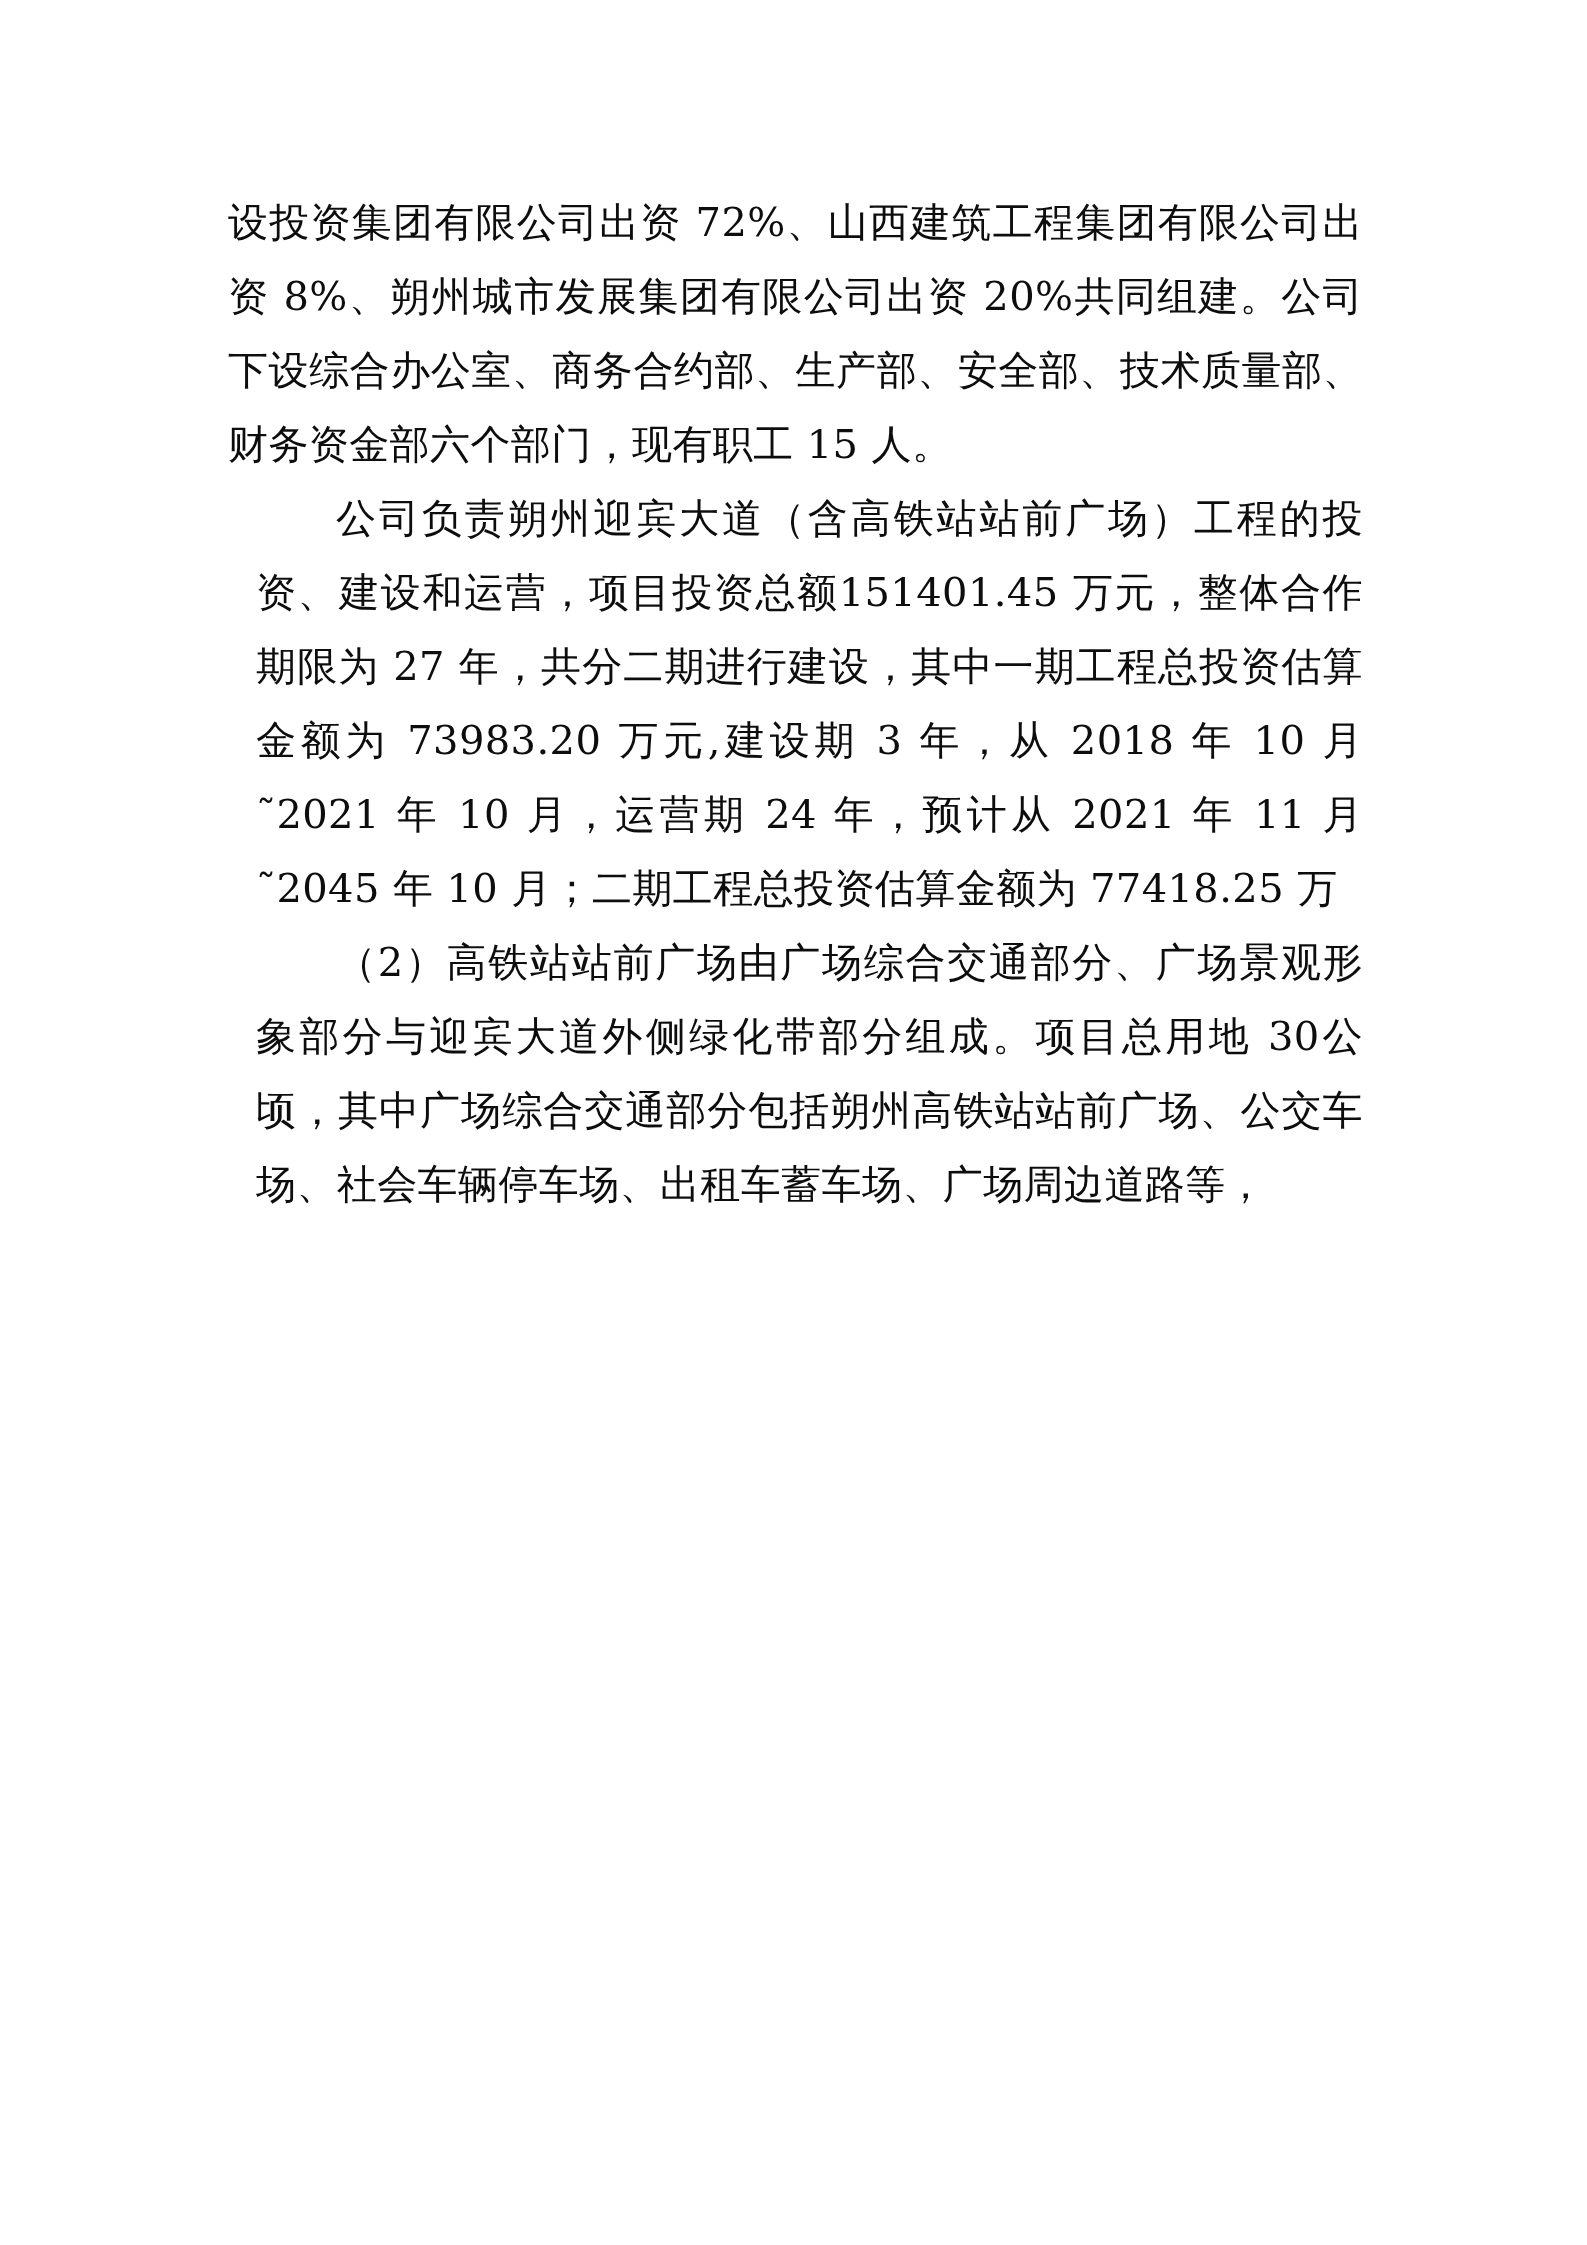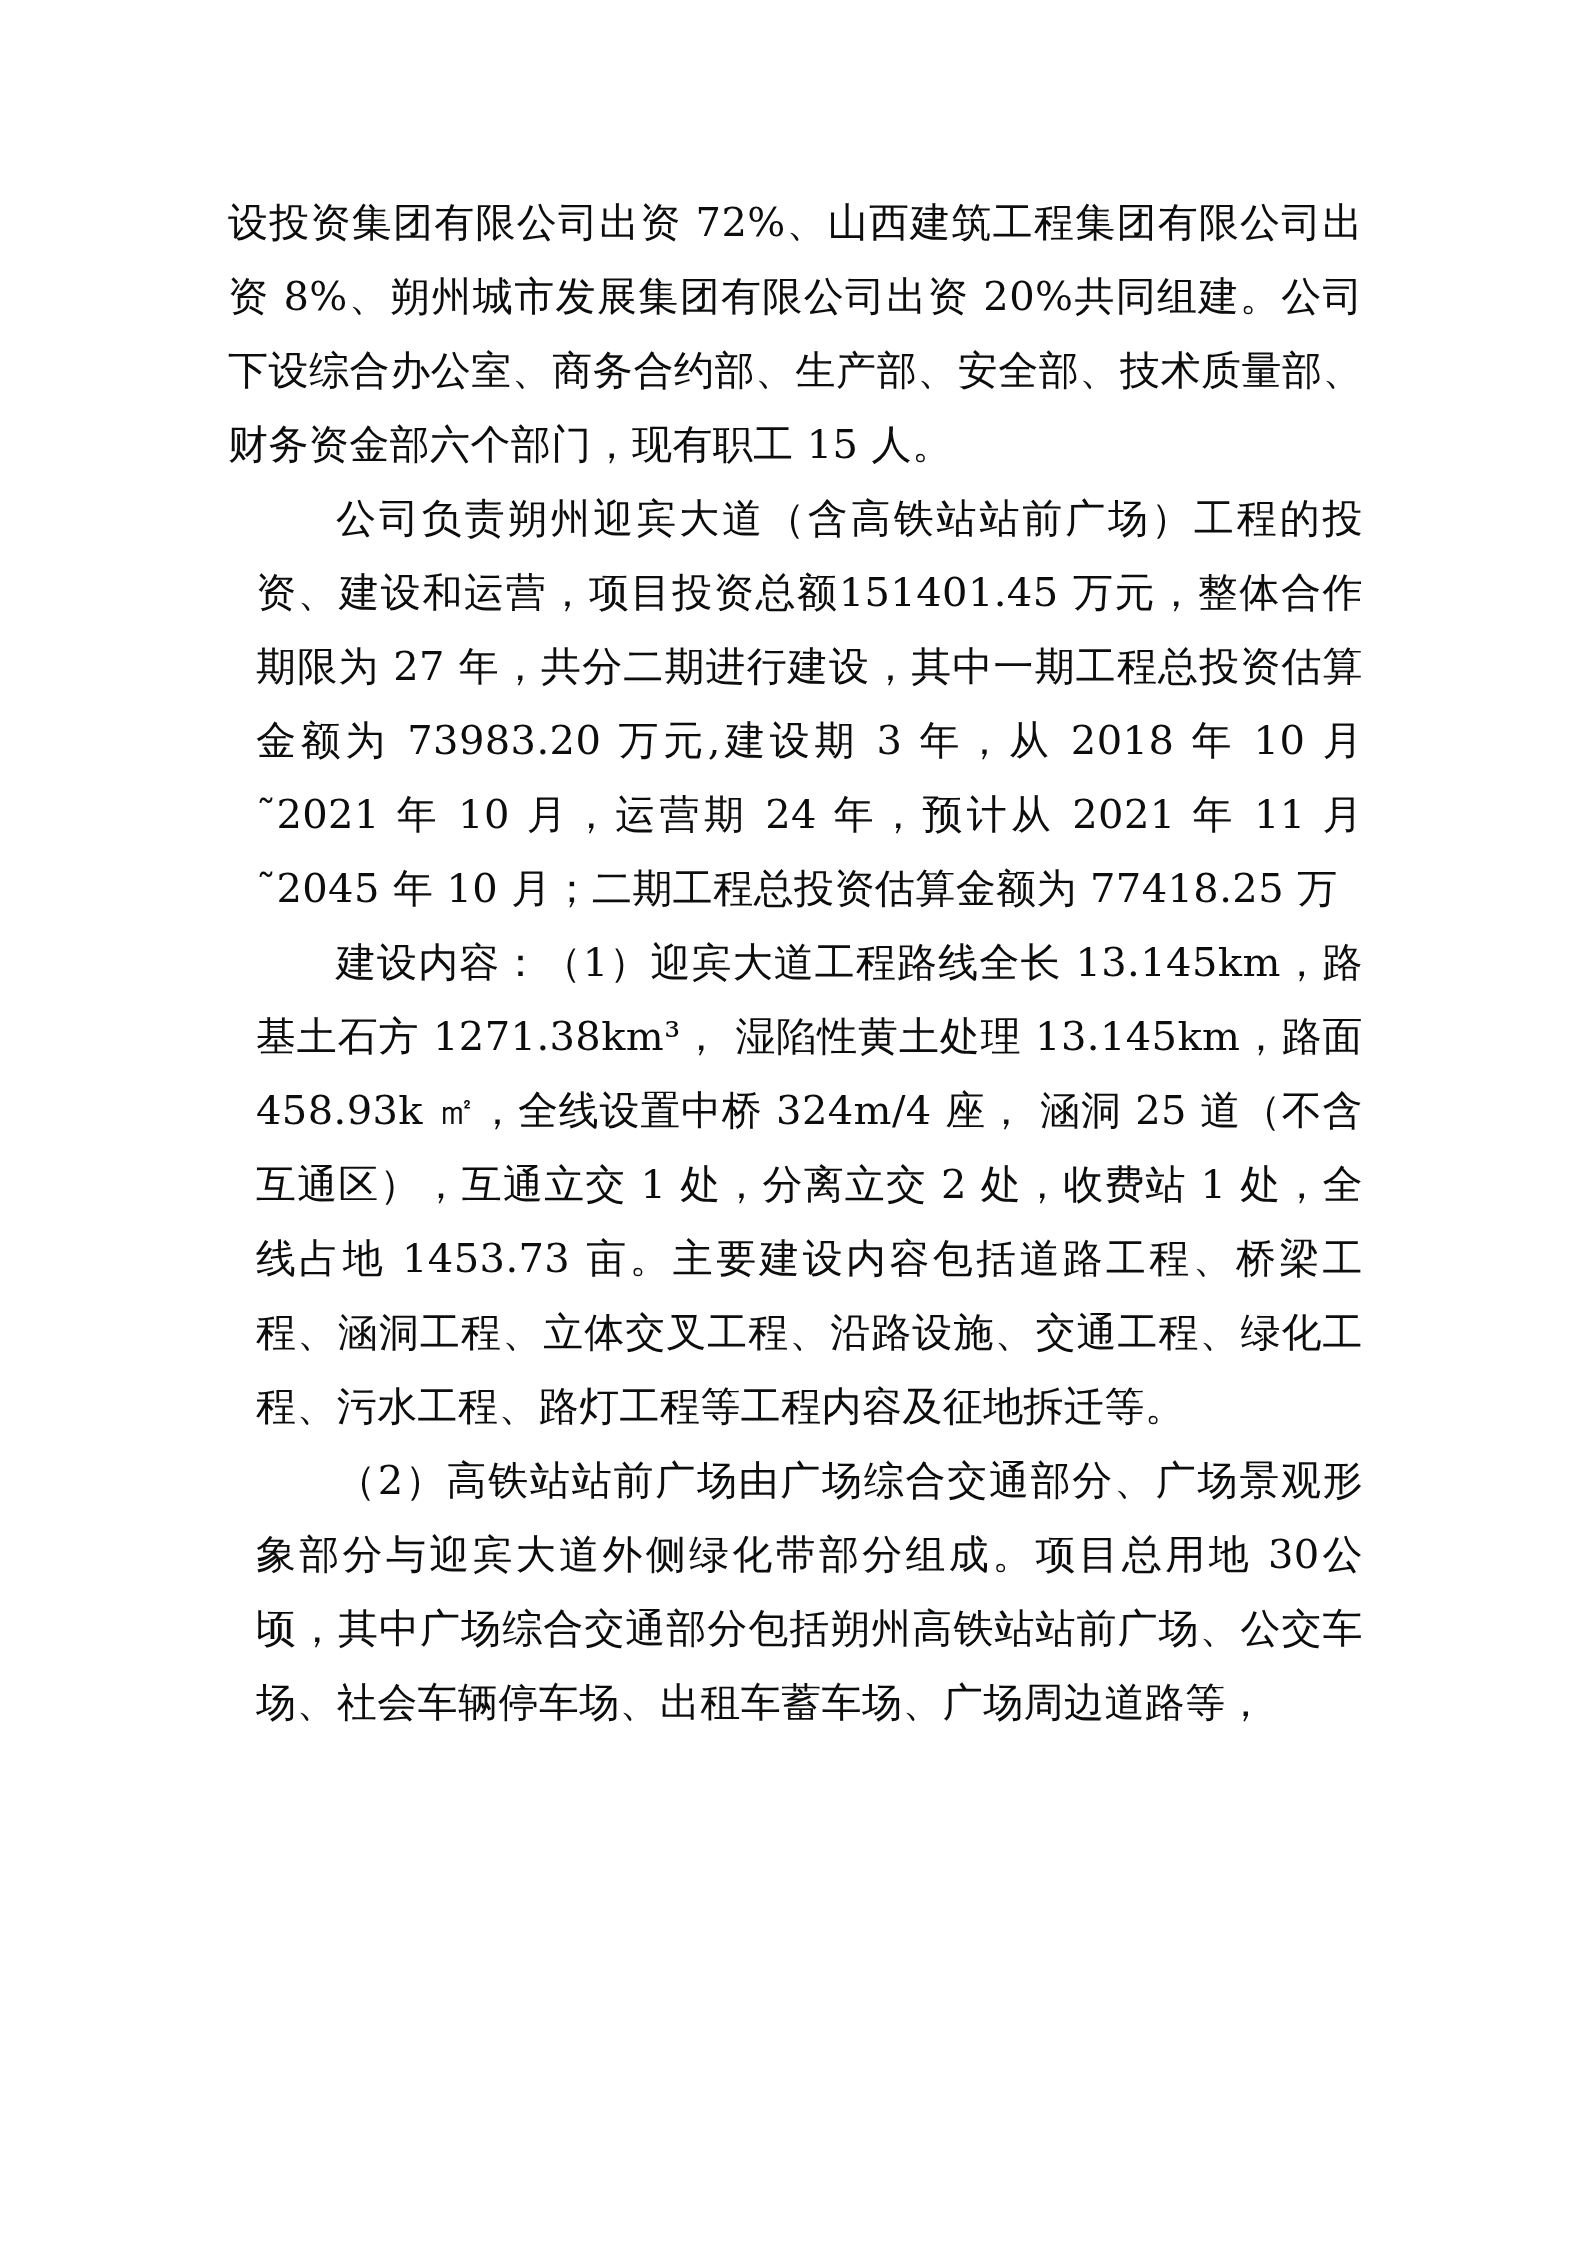--- a/index.html
+++ b/index.html
@@ -39,16 +39,15 @@
     margin-top: 0;
   }
 </style>
 </head>
 <body>
 
 <div class="page">
   <div class="content">
     <p class="para">设投资集团有限公司出资 72%、山西建筑工程集团有限公司出资 8%、朔州城市发展集团有限公司出资 20%共同组建。公司下设综合办公室、商务合约部、生产部、安全部、技术质量部、财务资金部六个部门，现有职工 15 人。</p>
     <p class="para indent">公司负责朔州迎宾大道（含高铁站站前广场）工程的投资、建设和运营，项目投资总额151401.45 万元，整体合作期限为 27 年，共分二期进行建设，其中一期工程总投资估算金额为 73983.20 万元,建设期 3 年，从 2018 年 10 月˜2021 年 10 月，运营期 24 年，预计从 2021 年 11 月˜2045 年 10 月；二期工程总投资估算金额为 77418.25 万</p>
-    <p class="para indent">建设内容：（1）迎宾大道工程路线全长 13.145km，路基土石方 1271.38km³， 湿陷性黄土处理 13.145km，路面458.93k ㎡，全线设置中桥 324m/4 座， 涵洞 25 道（不含互通区），互通立交 1 处，分离立交 2 处，收费站 1 处，全线占地 1453.73 亩。主要建设内容包括道路工程、桥梁工程、涵洞工程、立体交叉工程、沿路设施、交通工程、绿化工程、污水工程、路灯工程等工程内容及征地拆迁等。</p>
     <p class="para indent">（2）高铁站站前广场由广场综合交通部分、广场景观形象部分与迎宾大道外侧绿化带部分组成。项目总用地 30公顷，其中广场综合交通部分包括朔州高铁站站前广场、公交车场、社会车辆停车场、出租车蓄车场、广场周边道路等，</p>
   </div>
 </div>
 
 </body></html>

